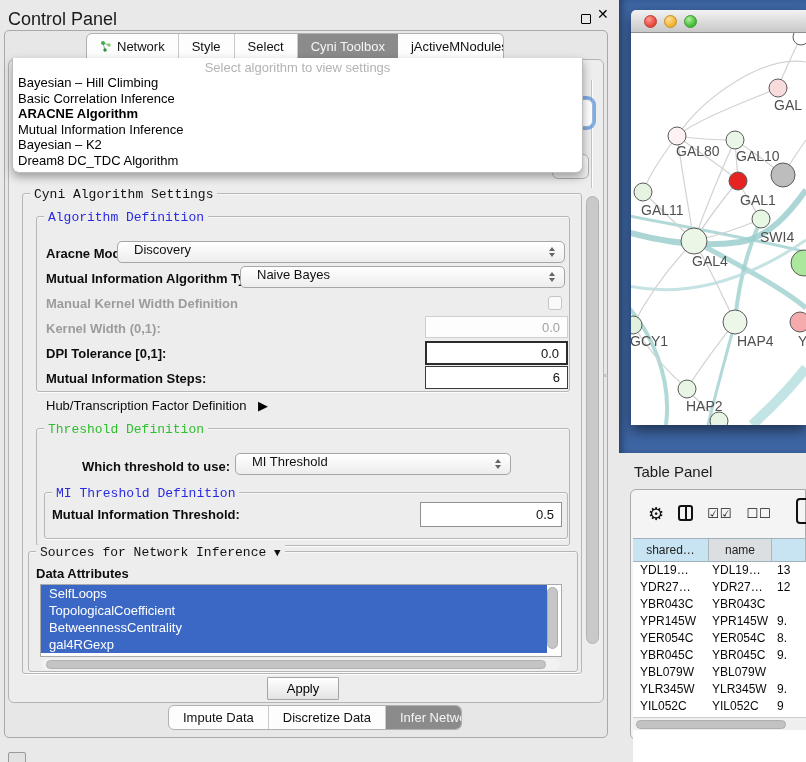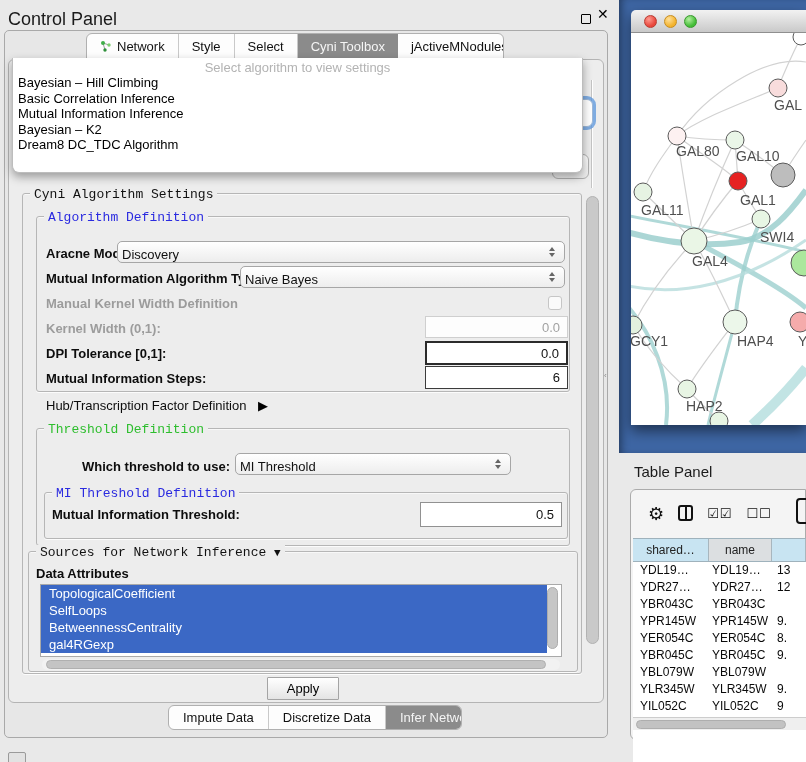--- a/index.html
+++ b/index.html
@@ -35,21 +35,21 @@
   #algo-popup li.sel { font-weight:bold; }
 
   
   .groupbox { position:absolute; border:1px solid #b6b6b6; border-radius:3px; box-shadow:0 1px 0 rgba(255,255,255,.8), inset 0 1px 0 rgba(255,255,255,.6); }
   .legend { position:absolute; background:#ededed; padding:0 4px; font-size:13px; white-space:nowrap; z-index:2;font-family:Liberation Mono, monospace; }
   .legend.blue { color:#2a2ae0; }
   .legend.green { color:#2ebe2e; }
   .lbl { position:absolute; font-weight:bold; font-size:13px; color:#0d0d0d; white-space:nowrap; }
   .lbl.dis { color:#9c9c9c; }
 
-  .combo { position:absolute; height:22px; background:linear-gradient(#ffffff,#ededed); border:1px solid #a6a6a6; border-radius:5px; display:flex; align-items:flex-end; padding:0 24px 0 4px; font-size:13px; color:#111; }
+  .combo { position:absolute; height:22px; background:linear-gradient(#ffffff,#ededed); border:1px solid #a6a6a6; border-radius:5px; display:flex; align-items:flex-start; padding:0 24px 0 16px; font-size:13px; color:#111; }
   .stepper { position:absolute; right:9px; top:50%; transform:translateY(-50%); display:flex; flex-direction:column; gap:2px; }
   .stepper i { display:block; width:0; height:0; border-left:3.5px solid transparent; border-right:3.5px solid transparent; }
   .stepper .up { border-bottom:4px solid #666; }
   .stepper .dn { border-top:4px solid #666; }
 
   .field { position:absolute; background:#fff; border:1px solid #bdbdbd; display:flex; align-items:center; justify-content:flex-end; padding:0 7px; font-size:13px; }
   .field.dis { color:#a2a2a2; background:#fdfdfd; border-color:#cfcfcf; }
   .field.strong { border:2px solid #2b2b2b; }
   .field.med { border:1.5px solid #3c3c3c; }
   .field.plain { border:1px solid #919191; }
@@ -156,20 +156,21 @@
 
   <div class="sliver-vline"></div>
   <div class="sliver-combo-blue"></div>
   <div class="sliver-combo-gray"></div>
 
   <div id="algo-popup">
     <div class="ph">Select algorithm to view settings</div>
     <ul id="algo-items">
         <li class="">Bayesian – Hill Climbing</li>
         <li class="">Basic Correlation Inference</li>
+        <li class="sel">ARACNE Algorithm</li>
         <li class="">Mutual Information Inference</li>
         <li class="">Bayesian – K2</li>
         <li class="">Dream8 DC_TDC Algorithm</li>
       </ul>
   </div>
 
   <div class="groupbox" style="left:22px; top:193px; width:560px; height:481px;"></div>
   <div class="legend" style="left:30px; top:187px;">Cyni Algorithm Settings</div>
 
   <div class="groupbox" style="left:36px; top:216px; width:534px; height:176px;"></div>
@@ -227,22 +228,22 @@
   <div class="lbl" style="left:52px; top:507px;">Mutual Information Threshold:</div>
   <div class="field plain" style="left:420px; top:502px; width:142px; height:25px;">0.5</div>
 
   <div class="groupbox" style="left:28px; top:551px; width:550px; height:121px;"></div>
   <div class="legend" style="left:36px; top:545px;text-align:center;">
     <span>Sources for Network Inference</span>
     <span style="font-size:11px;">▼</span>
   </div>
   <div class="lbl" style="left:36px; top:566px;">Data Attributes</div>
   <div id="attr-list">
+      <div class="item">SelfLoops</div>
       <div class="item">TopologicalCoefficient</div>
-      <div class="item">SelfLoops</div>
       <div class="item">BetweennessCentrality</div>
       <div class="item">gal4RGexp</div>
     </div>
   <div id="attr-vscroll"></div>
   <div id="attr-hscroll">
       <div class="thumb"></div>
     </div>
 
   <div id="cp-vscroll"></div>
 

